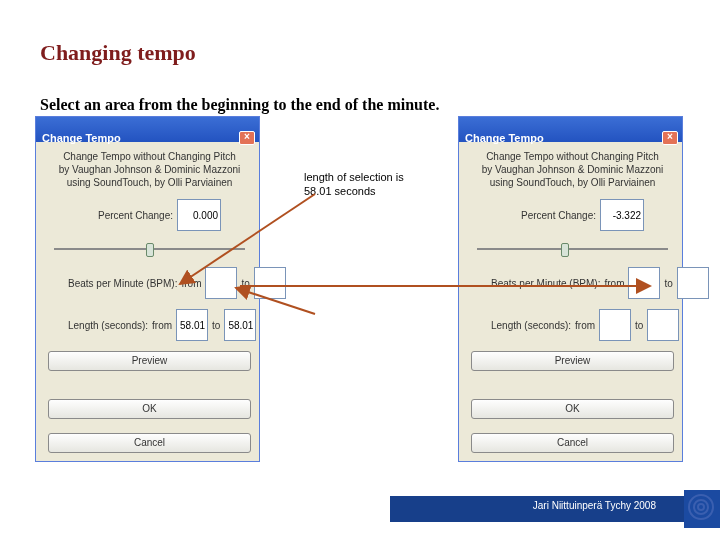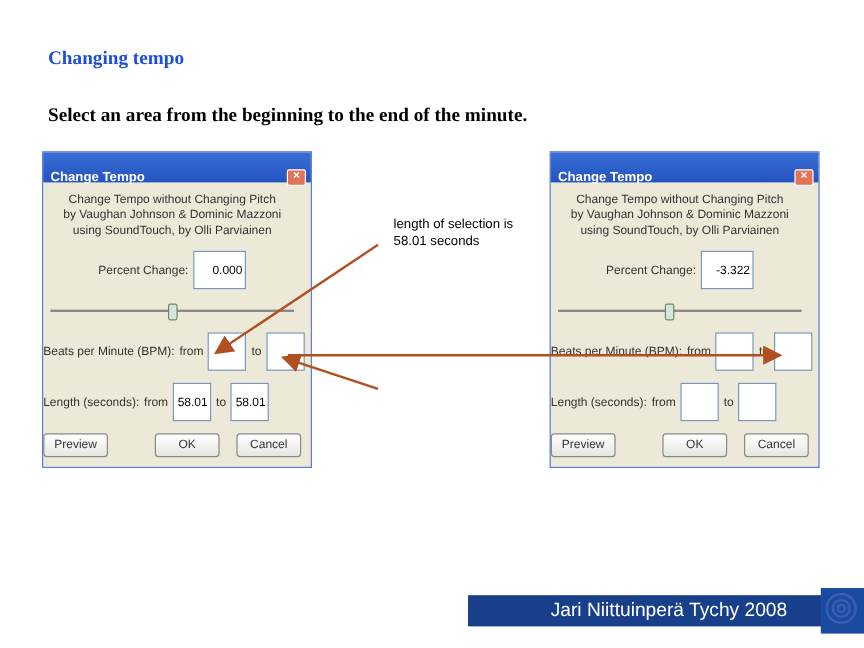--- a/index.html
+++ b/index.html
@@ -10,32 +10,31 @@
     font-family: Arial, sans-serif;
     position: relative;
     overflow: hidden;
   }
   .slide {
     padding: 40px 40px 0 40px;
     position: relative;
     height: 100%;
   }
   .title {
-    font-size: 16px;
+    font-size: 22px;
     font-weight: bold;
     font-family: "Times New Roman", serif;
     margin-bottom: 28px;
-    color: #1d4ed8;
+    color: #7f1d1d;
   }
   .subtitle {
     font-size: 16px;
     font-weight: bold;
     font-family: "Times New Roman", serif;
     line-height: 1.4;
-    margin-bottom: 18px;
     color: #000;
   }
   .dialogs-row {
     position: relative;
     height: 250px;
   }
   .dialog {
     position: absolute;
     width: 225px;
     background: #ece9d8;
@@ -63,34 +62,35 @@
     background: #e37256;
     border: 1px solid #fff;
     border-radius: 2px;
     color: #fff;
     font-size: 10px;
     line-height: 10px;
     text-align: center;
     font-weight: bold;
   }
   .dialog-body {
-    padding: 8px 8px 8px 0;
+    padding: 8px 8px 8px 12px;
   }
   .heading {
     text-align: center;
     font-size: 10px;
     line-height: 1.3;
     margin-bottom: 10px;
   }
   .row {
     display: flex;
     align-items: center;
     margin-bottom: 10px;
     font-size: 10px;
     gap: 4px;
+    margin-left: 20px;
   }
   .row .lbl { white-space: nowrap; }
   .inp {
     border: 1px solid #7a94b8;
     background: #fff;
     height: 32px;
     font-size: 10px;
     padding: 0 2px;
     text-align: right;
   }
@@ -116,41 +116,42 @@
     border: 1px solid #6a8a6a;
     border-radius: 2px;
   }
   .slider .thumb.center { left: 50%; margin-left: -4px; }
   .slider .thumb.leftish { left: 46%; margin-left: -4px; }
   .btnrow {
     display: flex;
     gap: 14px;
     justify-content: center;
     margin-top: 8px;
+    flex-direction: column;
   }
   .btn {
     min-width: 54px;
     height: 20px;
     border: 1px solid #8a8a8a;
     background: linear-gradient(#fefefe, #e6e6e0);
     border-radius: 3px;
     font-size: 10px;
     text-align: center;
     line-height: 18px;
   }
   .preview-gap { flex: 1; }
 
   .annot {
     position: absolute;
     font-family: Arial, sans-serif;
     font-size: 11px;
     line-height: 1.25;
     color: #000;
   }
-  .annot.a1 { left: 288px; top: 55px; width: 130px; }
+  .annot.a1 { left: 264px; top: 55px; width: 130px; }
   .annot.a2 { left: 272px; top: 190px; width: 150px; }
 
   svg.arrows {
     position: absolute;
     left: 0;
     top: 0;
     pointer-events: none;
   }
 
   .footer {
@@ -160,21 +161,21 @@
     bottom: 18px;
     height: 26px;
     display: flex;
     align-items: stretch;
   }
   .footer .credit {
     position: absolute;
     right: 64px;
     top: 4px;
     color: #fff;
-    font-size: 16px;
+    font-size: 10px;
     font-family: Arial, sans-serif;
   }
   .footer .main {
     position: absolute;
     left: 390px;
     right: 0;
     top: 0;
     bottom: 0;
     background: #173f8a;
   }

